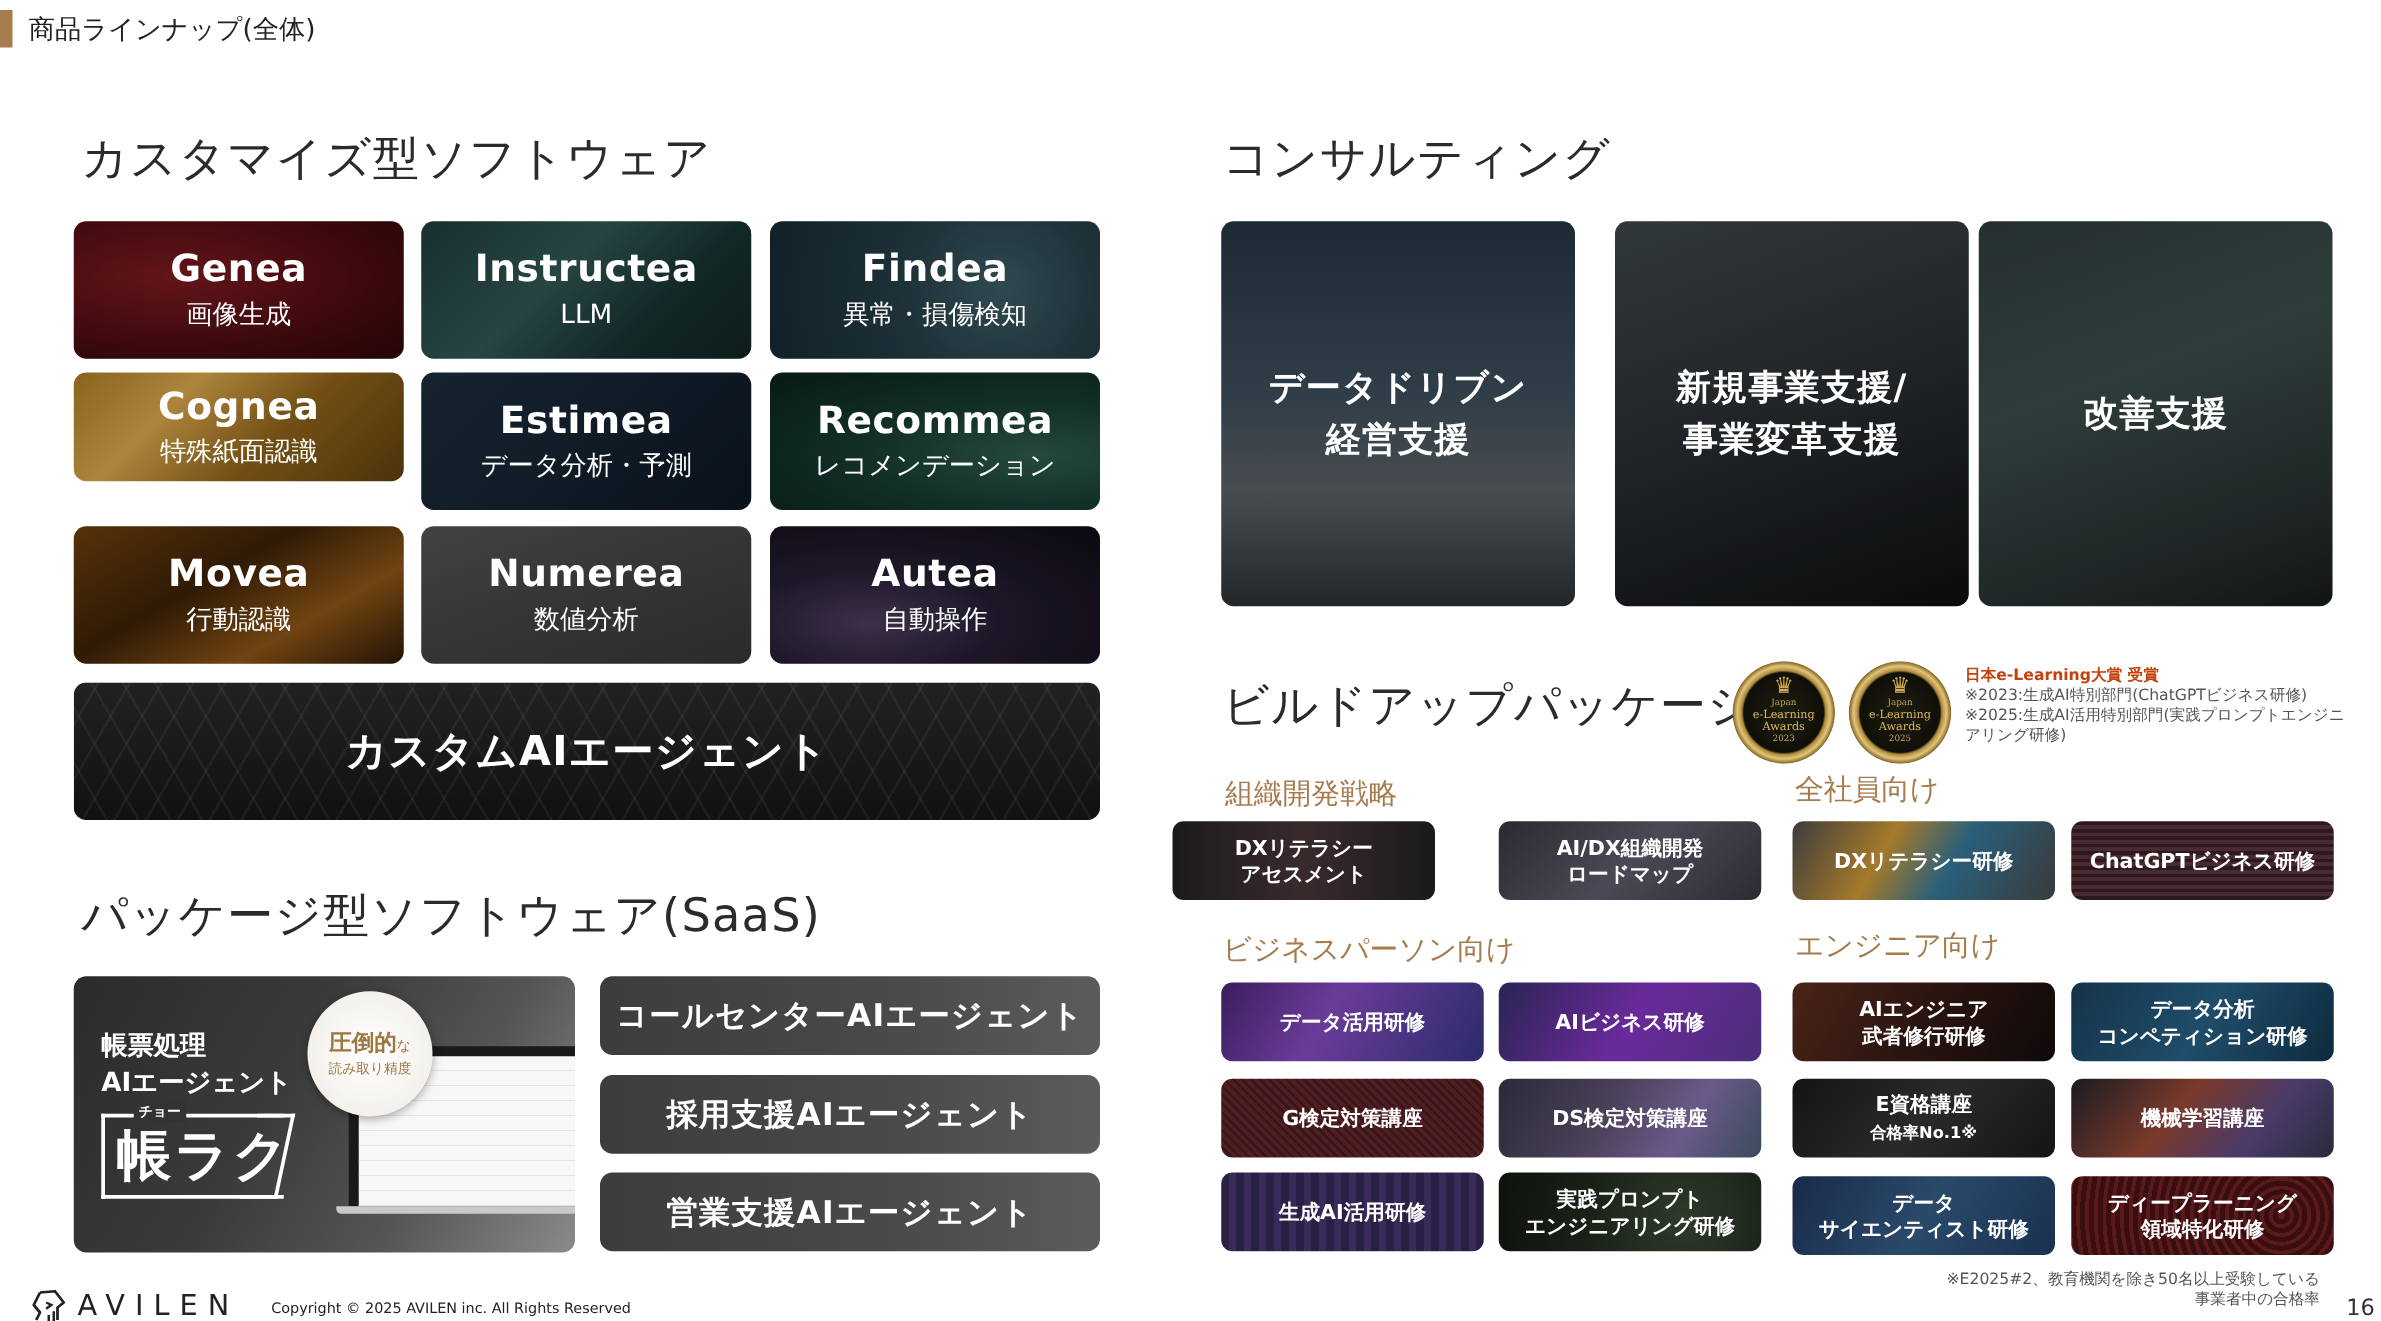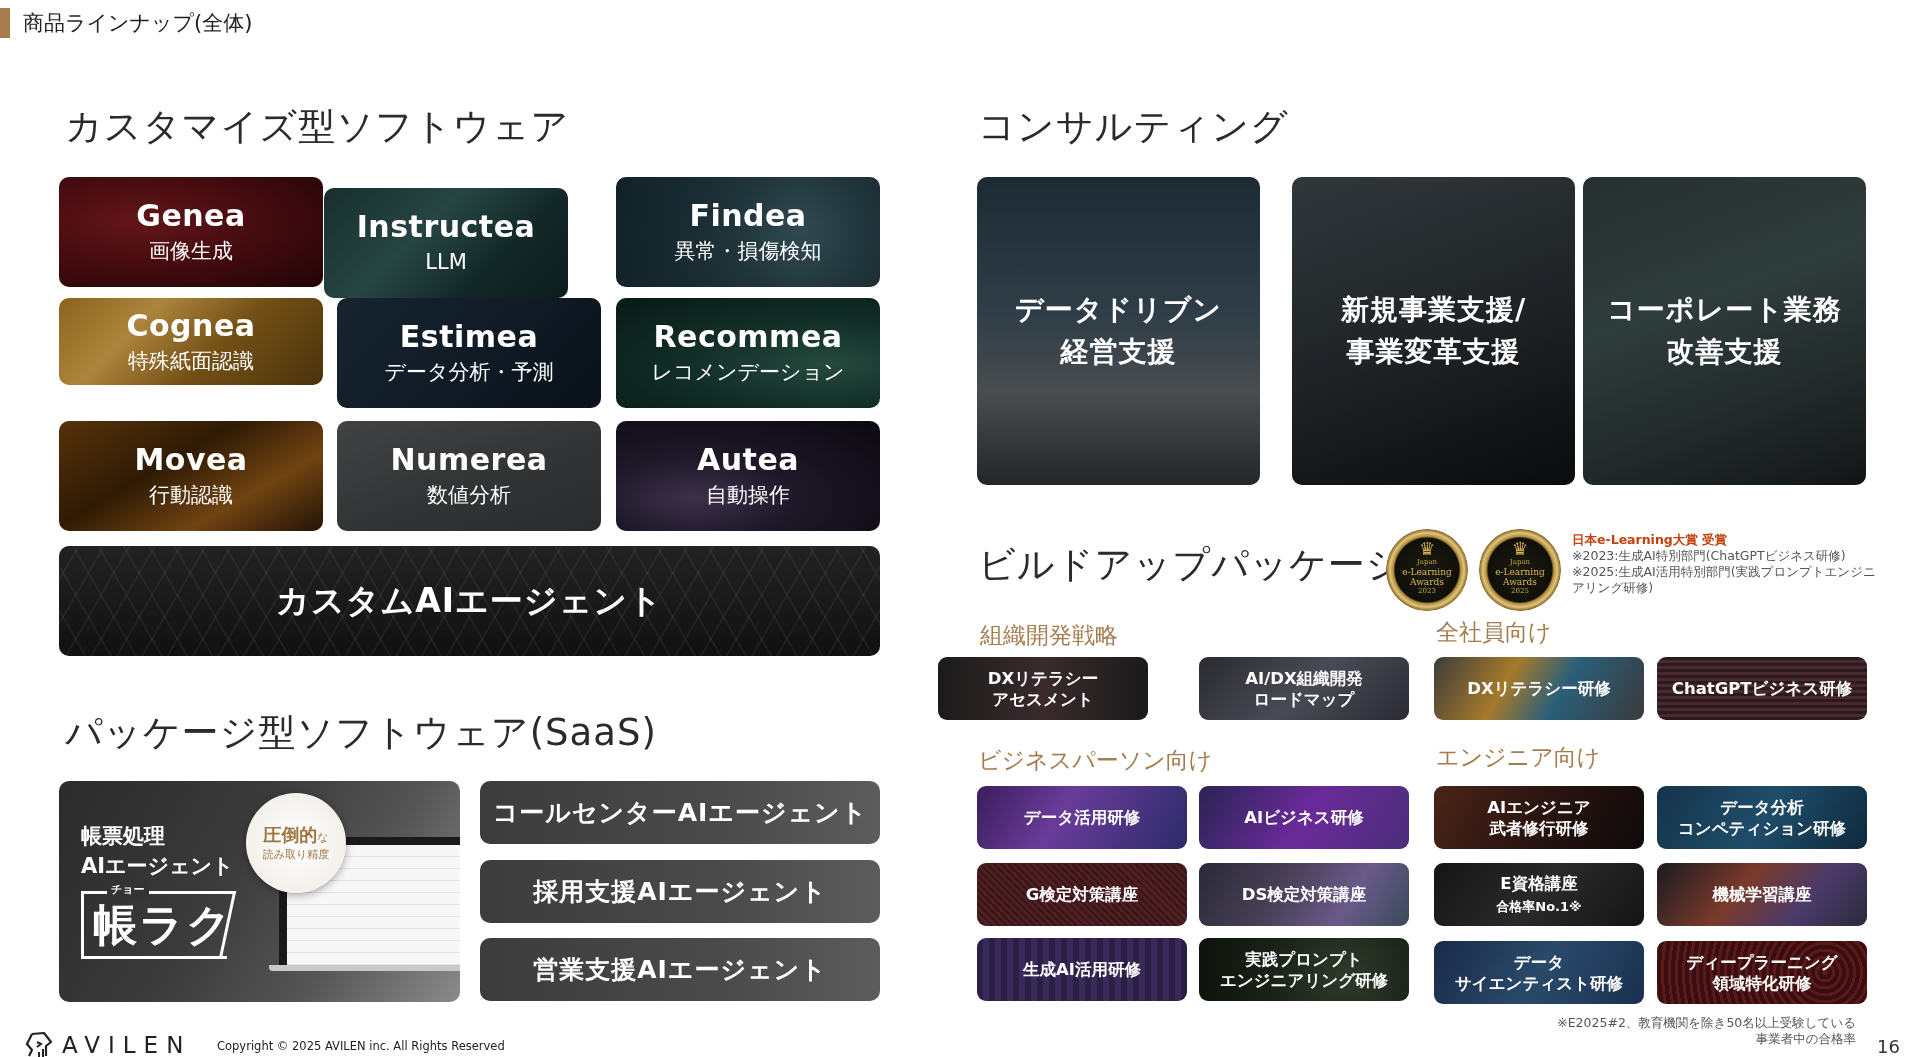--- a/index.html
+++ b/index.html
@@ -111,21 +111,21 @@
 <div class="abs hdr-title">商品ラインナップ(全体)</div>
 
 <div class="abs sec-title" style="left:65px;top:104px;">カスタマイズ型ソフトウェア</div>
 
 <div class="card bg-genea" style="left:59px;top:177px;width:264px;height:110px;">
   <div class="tx">
       <div class="t1">Genea</div>
       <div class="t2">画像生成</div>
     </div>
 </div>
-<div class="card bg-instructea" style="left:324px;top:177px;width:244px;height:110px;margin-top:11px;">
+<div class="card bg-instructea" style="left:337px;top:177px;width:264px;height:110px;">
   <div class="tx">
       <div class="t1">Instructea</div>
       <div class="t2">LLM</div>
     </div>
 </div>
 <div class="card bg-findea" style="left:616px;top:177px;width:264px;height:110px;">
   <div class="tx">
       <div class="t1">Findea</div>
       <div class="t2">異常・損傷検知</div>
     </div>
@@ -215,21 +215,20 @@
     </div>
 </div>
 <div class="card cons bg-c2" style="left:1280px;top:177px;width:283px;height:308px;">
   <div class="tx">
       <div class="t1">新規事業支援/</div>
       <div class="t1">事業変革支援</div>
     </div>
 </div>
 <div class="card cons bg-c3" style="left:1583px;top:177px;width:283px;height:308px;">
   <div class="tx">
-      <div class="t1">コーポレート業務</div>
       <div class="t1">改善支援</div>
     </div>
 </div>
 
 <div class="abs sec-title" style="left:978px;top:542px;">ビルドアップパッケージ</div>
 
 <div class="award" style="left:1386px;top:529px;">
   <div class="crown">♛</div>
   <div class="a1">Japan</div>
   <div class="a2">e-Learning</div>

